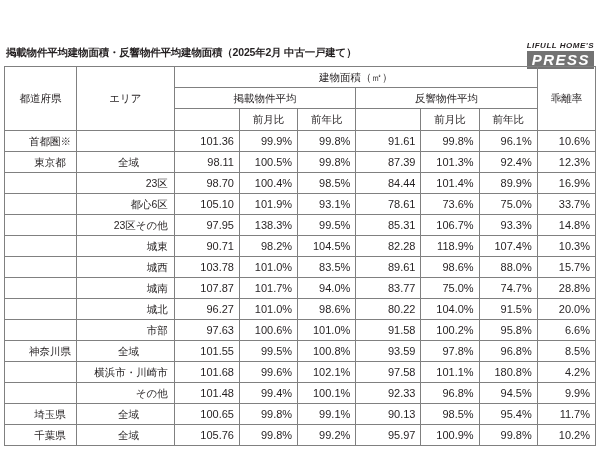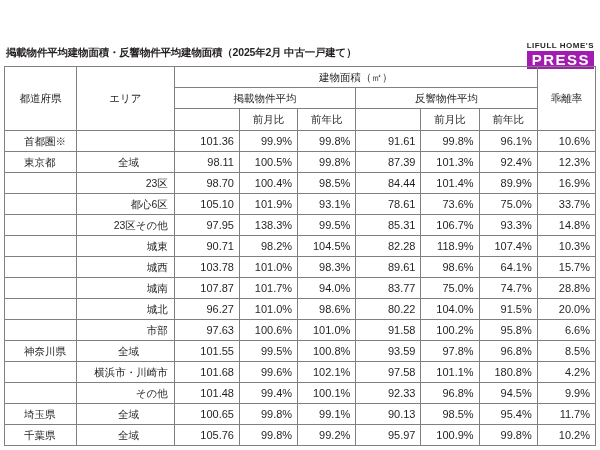--- a/index.html
+++ b/index.html
@@ -24,30 +24,31 @@
     font-size: 10.5px;
     font-weight: bold;
     letter-spacing: -0.2px;
     white-space: nowrap;
   }
   .brand {
     position: absolute;
     right: 6px; top: 2px;
     text-align: right;
     line-height: 1;
+    font-style: italic;
   }
   .brand-top {
     font-size: 8px;
     font-weight: bold;
     letter-spacing: 0.5px;
     color: #231f20;
   }
   .brand-main {
     display: inline-block;
-    background: #a21caf;
+    background: #737373;
     color: #ffffff;
     font-size: 15px;
     font-weight: bold;
     letter-spacing: 1.5px;
     padding: 1px 4px 2px 5px;
     margin-top: 1px;
   }
 
   
   table {
@@ -67,21 +68,21 @@
     white-space: nowrap;
   }
   th { font-size: 10.5px; text-align: center; }
 
   td.num {
     text-align: right;
     padding-right: 5px;
     font-size: 11px;
   }
   td.pref {
-    text-align: left;
+    text-align: center;
     padding-left: 19px;
   }
   td.area-l { text-align: center;  padding-left: 6px; }
   td.area-r { text-align: right; padding-right: 6px; }
 
   .cw-pref  { width: 62px; }
   .cw-area  { width: 84px; }
   .cw-val   { width: 56px; }
   .cw-ratio { width: 50px; }
   .cw-kairi { width: 50px; }
@@ -195,24 +196,24 @@
           <td class="num cw-val">82.28</td>
           <td class="num cw-ratio">118.9%</td>
           <td class="num cw-ratio">107.4%</td>
           <td class="num cw-kairi">10.3%</td>
         </tr>
         <tr>
           <td class="pref cw-pref"></td>
           <td class="area-r cw-area">城西</td>
           <td class="num cw-val">103.78</td>
           <td class="num cw-ratio">101.0%</td>
-          <td class="num cw-ratio">98.3%</td>
+          <td class="num cw-ratio">83.5%</td>
           <td class="num cw-val">89.61</td>
           <td class="num cw-ratio">98.6%</td>
-          <td class="num cw-ratio">64.1%</td>
+          <td class="num cw-ratio">88.0%</td>
           <td class="num cw-kairi">15.7%</td>
         </tr>
         <tr>
           <td class="pref cw-pref"></td>
           <td class="area-r cw-area">城南</td>
           <td class="num cw-val">107.87</td>
           <td class="num cw-ratio">101.7%</td>
           <td class="num cw-ratio">94.0%</td>
           <td class="num cw-val">83.77</td>
           <td class="num cw-ratio">75.0%</td>

